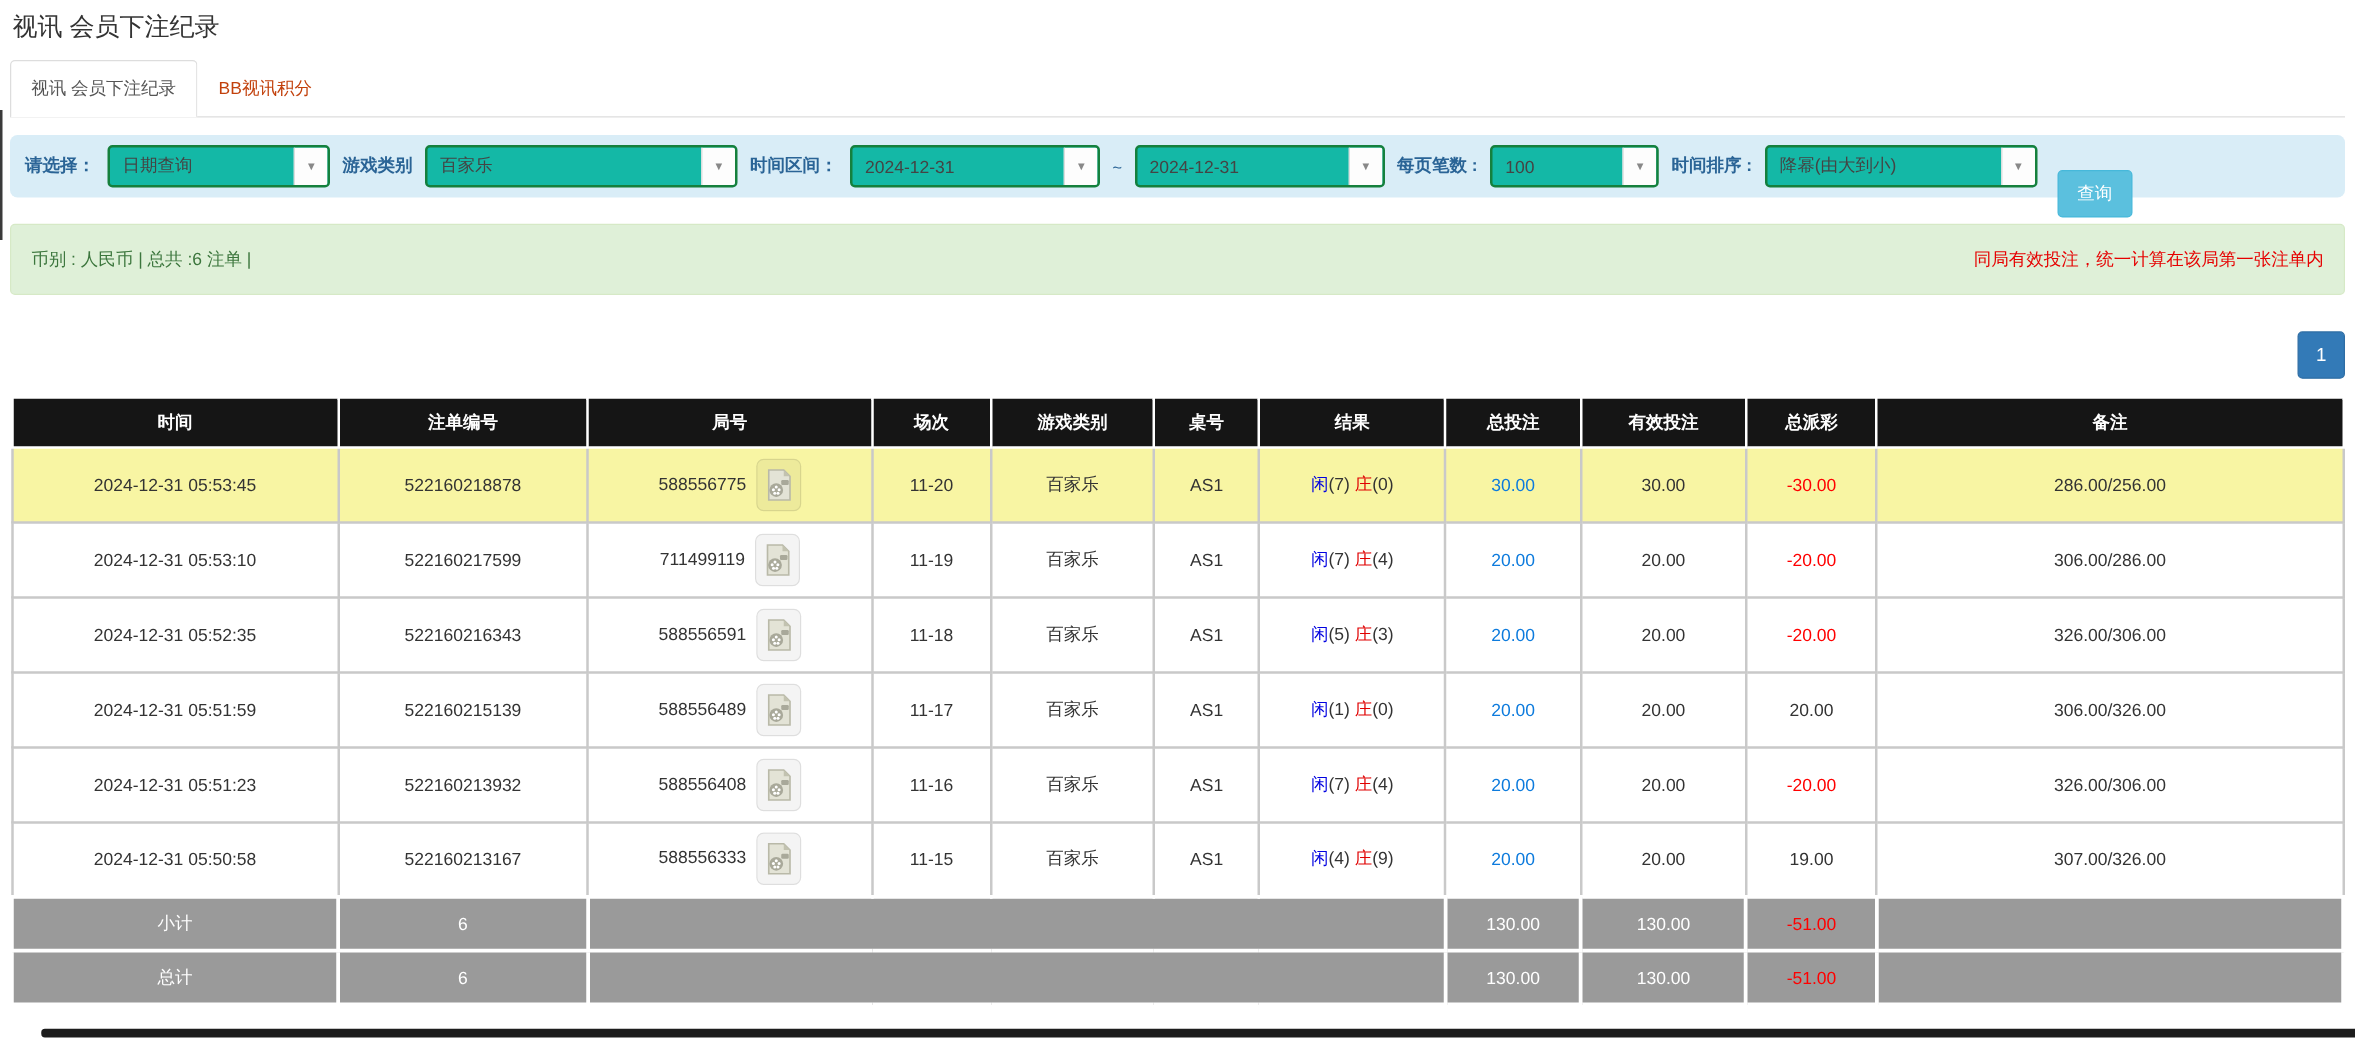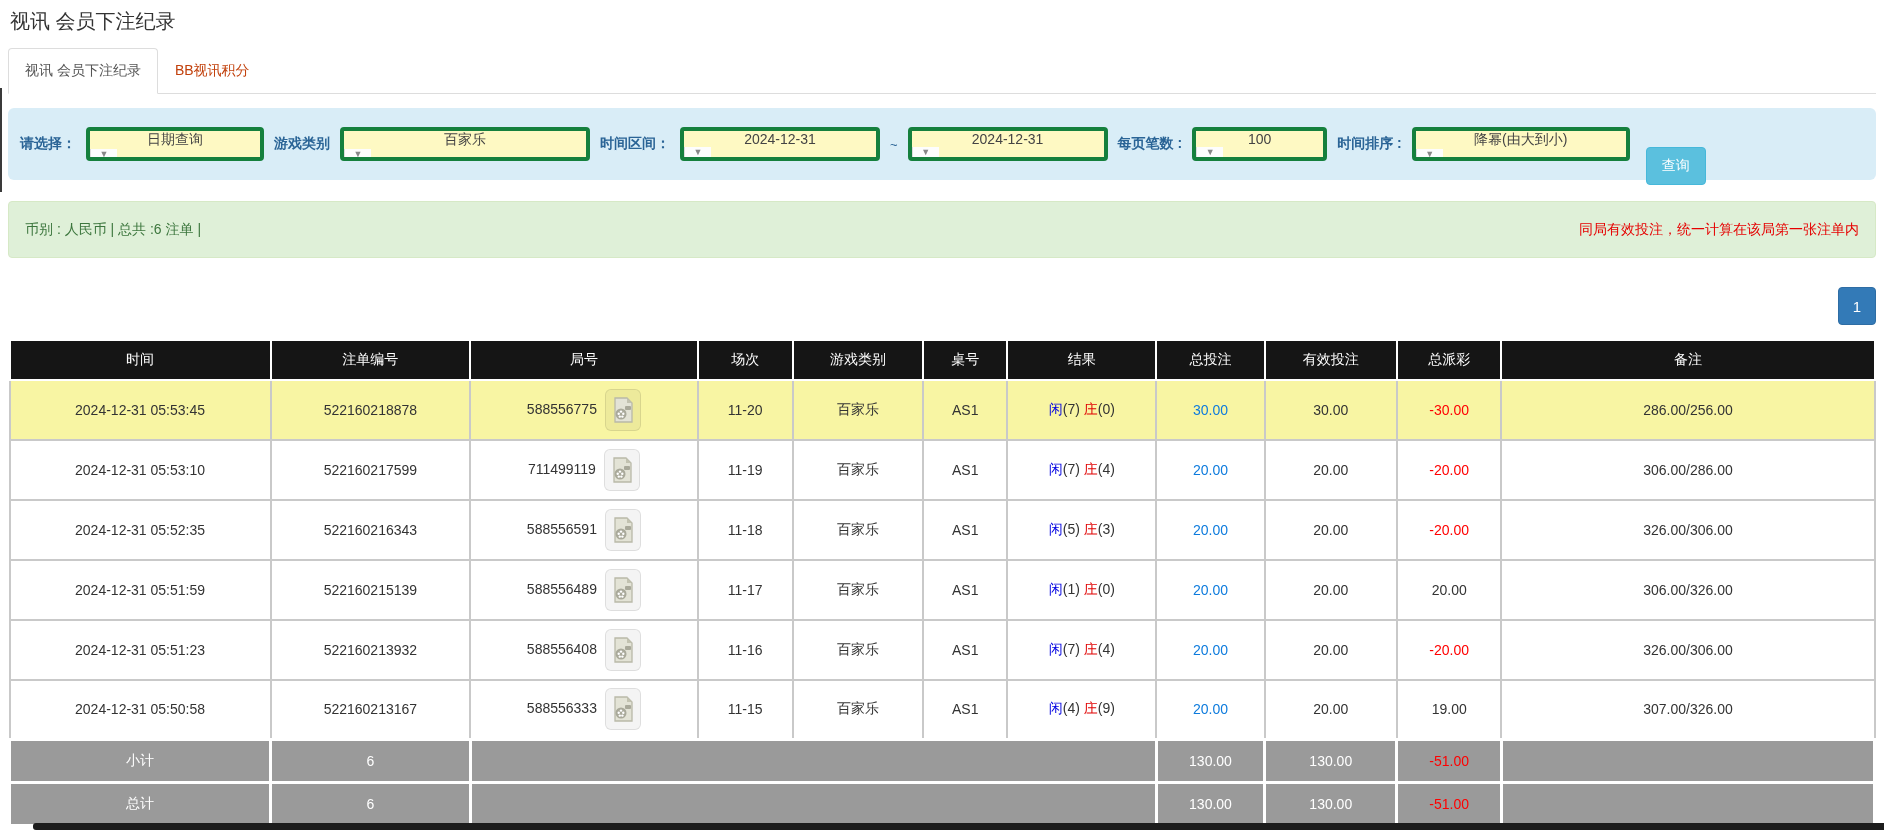--- a/index.html
+++ b/index.html
@@ -9,43 +9,43 @@
 
   .page-title { font-size:20px; color:#333; font-weight:500; padding-left:2px; }
 
   
   .tabs { display:flex; margin-top:14px; border-bottom:1px solid #ddd; height:45px; align-items:flex-end; }
   .tab { padding:12px 16px; font-size:14px; cursor:pointer; margin-bottom:-1px; border:1px solid transparent; border-radius:4px 4px 0 0; line-height:1.42; }
   .tab.active { background:#fff; border-color:#ddd #ddd #fff #ddd; color:#555; }
   .tab:not(.active) { color:#c2410c; }
 
   
-  .filterbar { margin-top:14px; background:#d9edf7; border-radius:6px; height:72px;
+  .filterbar { margin-top:14px; background:#d9edf7; border-radius:6px; height:50px;
     display:flex; align-items:center; padding:0 12px; gap:10px; white-space:nowrap; }
   .f-label { color:#2a6496; font-weight:bold; font-size:14px; }
   .tilde { color:#2a6496; font-size:13px; }
-  .sel { display:flex; align-items:center; height:34px; background:#fef9c3; border:4px solid #15803d; border-radius:4px; overflow:hidden;flex-direction:column; }
+  .sel { display:flex; align-items:center; height:34px; background:#14b8a6; border:2px solid #15803d; border-radius:4px; overflow:hidden; }
   .sel .val { padding:0 10px; font-size:14px; color:#444; flex:1; }
   .sel .arr { width:27px; align-self:stretch; border-left:1px solid #ddd; display:flex; align-items:center; justify-content:center; color:#888; font-size:9px; background:#fdfdfd; }
   .w1{width:178px}.w2{width:250px}.w3{width:200px}.w4{width:200px}.w5{width:135px}.w6{width:218px}
   .btn-query { margin-left:6px; height:38px; min-width:60px; padding:0 14px; background:#5bc0de; border:1px solid #46b8da; border-radius:4px; color:#fff; font-size:14px; cursor:pointer;margin-top:44px; }
 
   
   .infobar { margin-top:21px; background:#dff0d8; border:1px solid #d6e9c6; border-radius:4px; height:57px;
     display:flex; align-items:center; justify-content:space-between; padding:18px 16px; }
   .info-left { color:#3c763d; font-size:14px; }
   .info-right { color:#e60000; font-size:14px; }
 
   
   .pager { margin-top:29px; height:38px; display:flex; justify-content:flex-end; }
   .page-btn { width:38px; height:38px; background:#337ab7; border:1px solid #2e6da4; border-radius:4px; color:#fff; font-size:15px; cursor:pointer; }
 
   
   table.grid { margin-top:16px; width:100%; border-collapse:collapse; table-layout:fixed; font-size:14px; }
-  .grid th { background:#151515; color:#fff; font-weight:normal; height:38px; border:2px solid #fff; border-top:1px solid #151515; text-align:center; }
+  .grid th { background:#151515; color:#fff; font-weight:bold; height:38px; border:2px solid #fff; border-top:1px solid #151515; text-align:center; }
   .grid td { height:60px; text-align:center; color:#333; border:2px solid #c9c9c9; background:#fff; vertical-align:middle; }
   .grid tr.hl td { background:#f8f5a3; }
   .grid td.link-blue { color:#0d7bdd; cursor:pointer; }
   .grid td.neg, .grid tr.foot td.neg { color:#ff0000; }
   .grid .lbl-blue { color:#0000e0; }
   .grid .lbl-red { color:#e00000; }
   .grid tr.foot td { background:#9a9a9a; color:#fff; border:3px solid #fff; height:43px;text-align:center; }
   .video-btn { display:inline-flex; align-items:center; justify-content:center; width:36px; height:42px;
     margin-left:8px; vertical-align:middle; background:rgba(0,0,0,0.045); border:1px solid rgba(0,0,0,0.09);
     border-radius:6px; cursor:pointer; }

